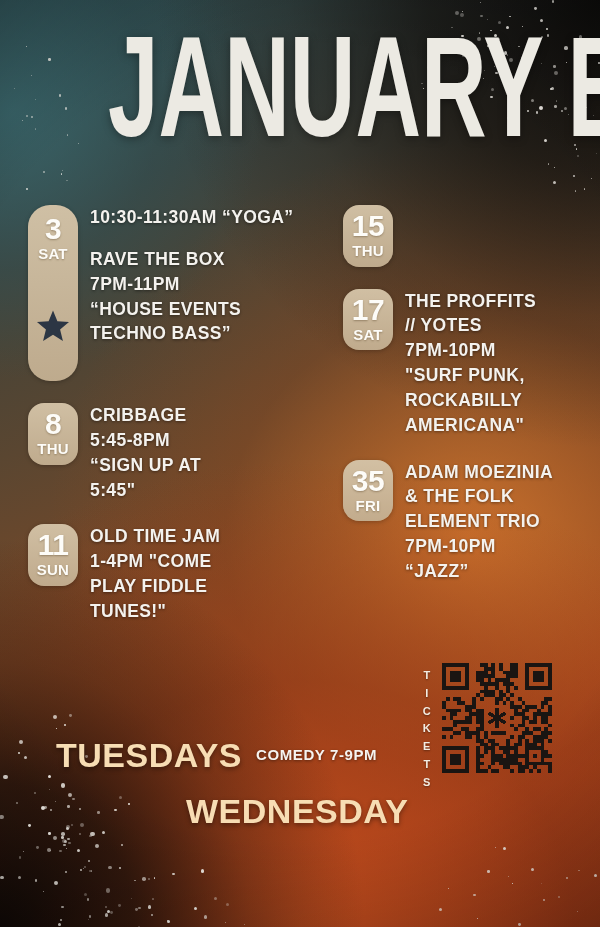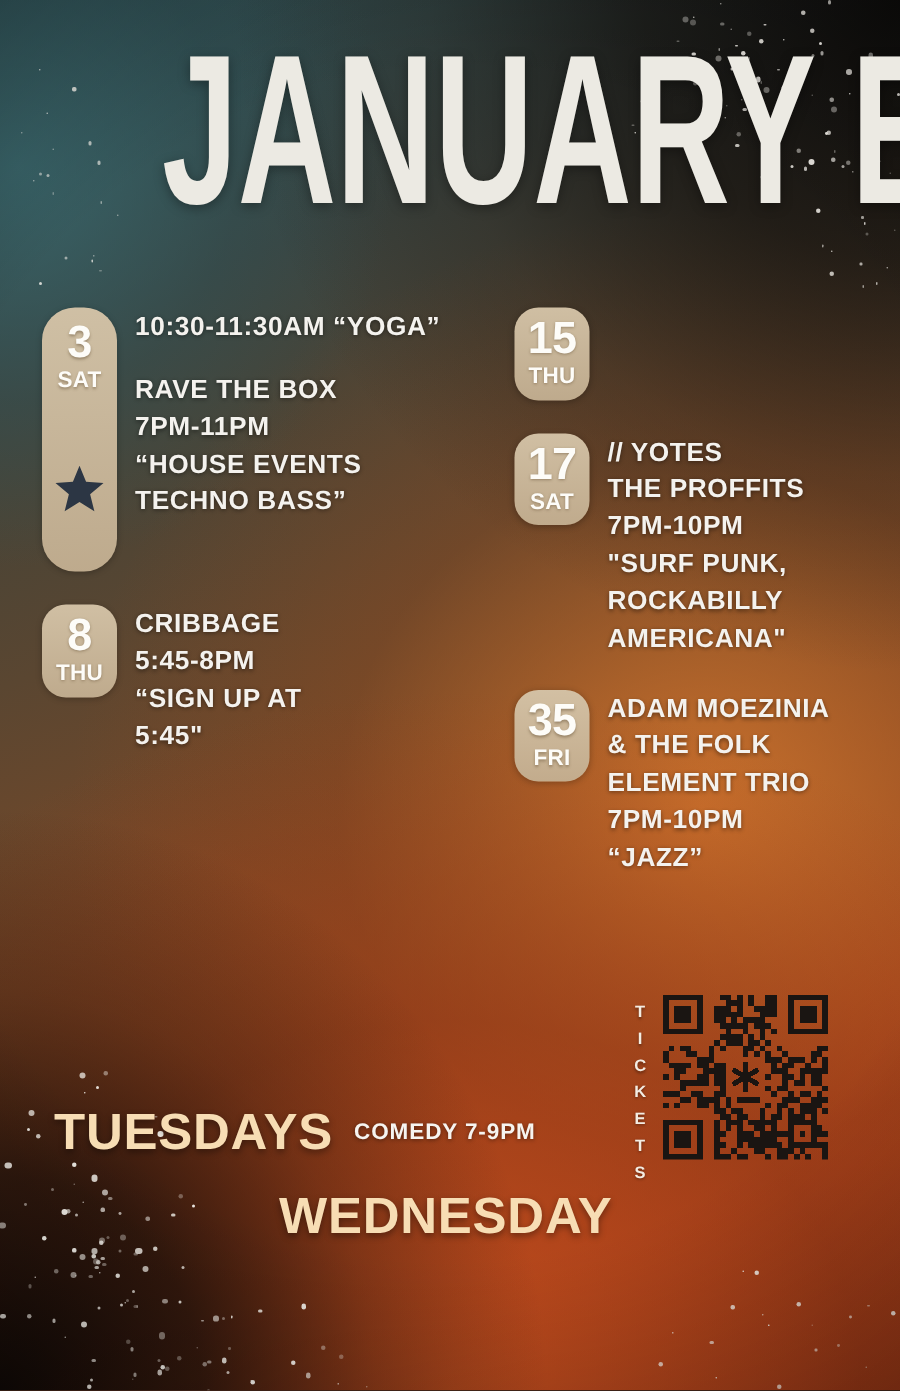--- a/index.html
+++ b/index.html
@@ -151,21 +151,21 @@
     width: 14px;
     margin-top: 4px;
     text-shadow: 0 1px 2px rgba(0,0,0,0.4);
   }
   .tickets-label span { display: block; }
   .qr { margin-left: 8px; width: 110px; height: 110px; display: block; }
 
   
   .weekly { position: absolute; left: 0; right: 0; top: 738px; }
   .weekly-row { display: flex; align-items: flex-start; margin-bottom: 22px; }
-  .weekly-row.r1 { padding-left: 36px; }
+  .weekly-row.r1 { padding-left: 56px; }
   .weekly-row.r2 { padding-left: 80px; }
   .weekly-row.r3 { padding-left: 186px; }
   .weekly-day {
     color: #f7ddb4;
     font-family: "Liberation Sans Narrow", "Liberation Sans", sans-serif;
     font-weight: 700;
     font-size: 34px;
     line-height: 1.0;
     letter-spacing: 0.5px;
     white-space: nowrap;
@@ -462,37 +462,51 @@
         </div>
         <div class="event-text">
           <div class="blk">
             <span class="ln">CRIBBAGE</span>
             <span class="ln">5:45-8PM</span>
             <span class="ln">“SIGN UP AT</span>
             <span class="ln">5:45"</span>
           </div>
         </div>
       </div>
+      <div class="event">
+        <div class="badge">
+          <div class="badge-num">11</div>
+          <div class="badge-dow">SUN</div>
+        </div>
+        <div class="event-text">
+          <div class="blk">
+            <span class="ln">OLD TIME JAM</span>
+            <span class="ln">1-4PM "COME</span>
+            <span class="ln">PLAY FIDDLE</span>
+            <span class="ln">TUNES!"</span>
+          </div>
+        </div>
+      </div>
     </div>
   <div class="col col-right" id="col-right">
       <div class="event">
         <div class="badge">
           <div class="badge-num">15</div>
           <div class="badge-dow">THU</div>
         </div>
       </div>
       <div class="event">
         <div class="badge">
           <div class="badge-num">17</div>
           <div class="badge-dow">SAT</div>
         </div>
         <div class="event-text">
           <div class="blk">
+            <span class="ln">THE PROFFITS</span>
             <span class="ln">// YOTES</span>
-            <span class="ln">THE PROFFITS</span>
             <span class="ln">7PM-10PM</span>
             <span class="ln">"SURF PUNK,</span>
             <span class="ln">ROCKABILLY</span>
             <span class="ln">AMERICANA"</span>
           </div>
         </div>
       </div>
       <div class="event">
         <div class="badge">
           <div class="badge-num">35</div>

